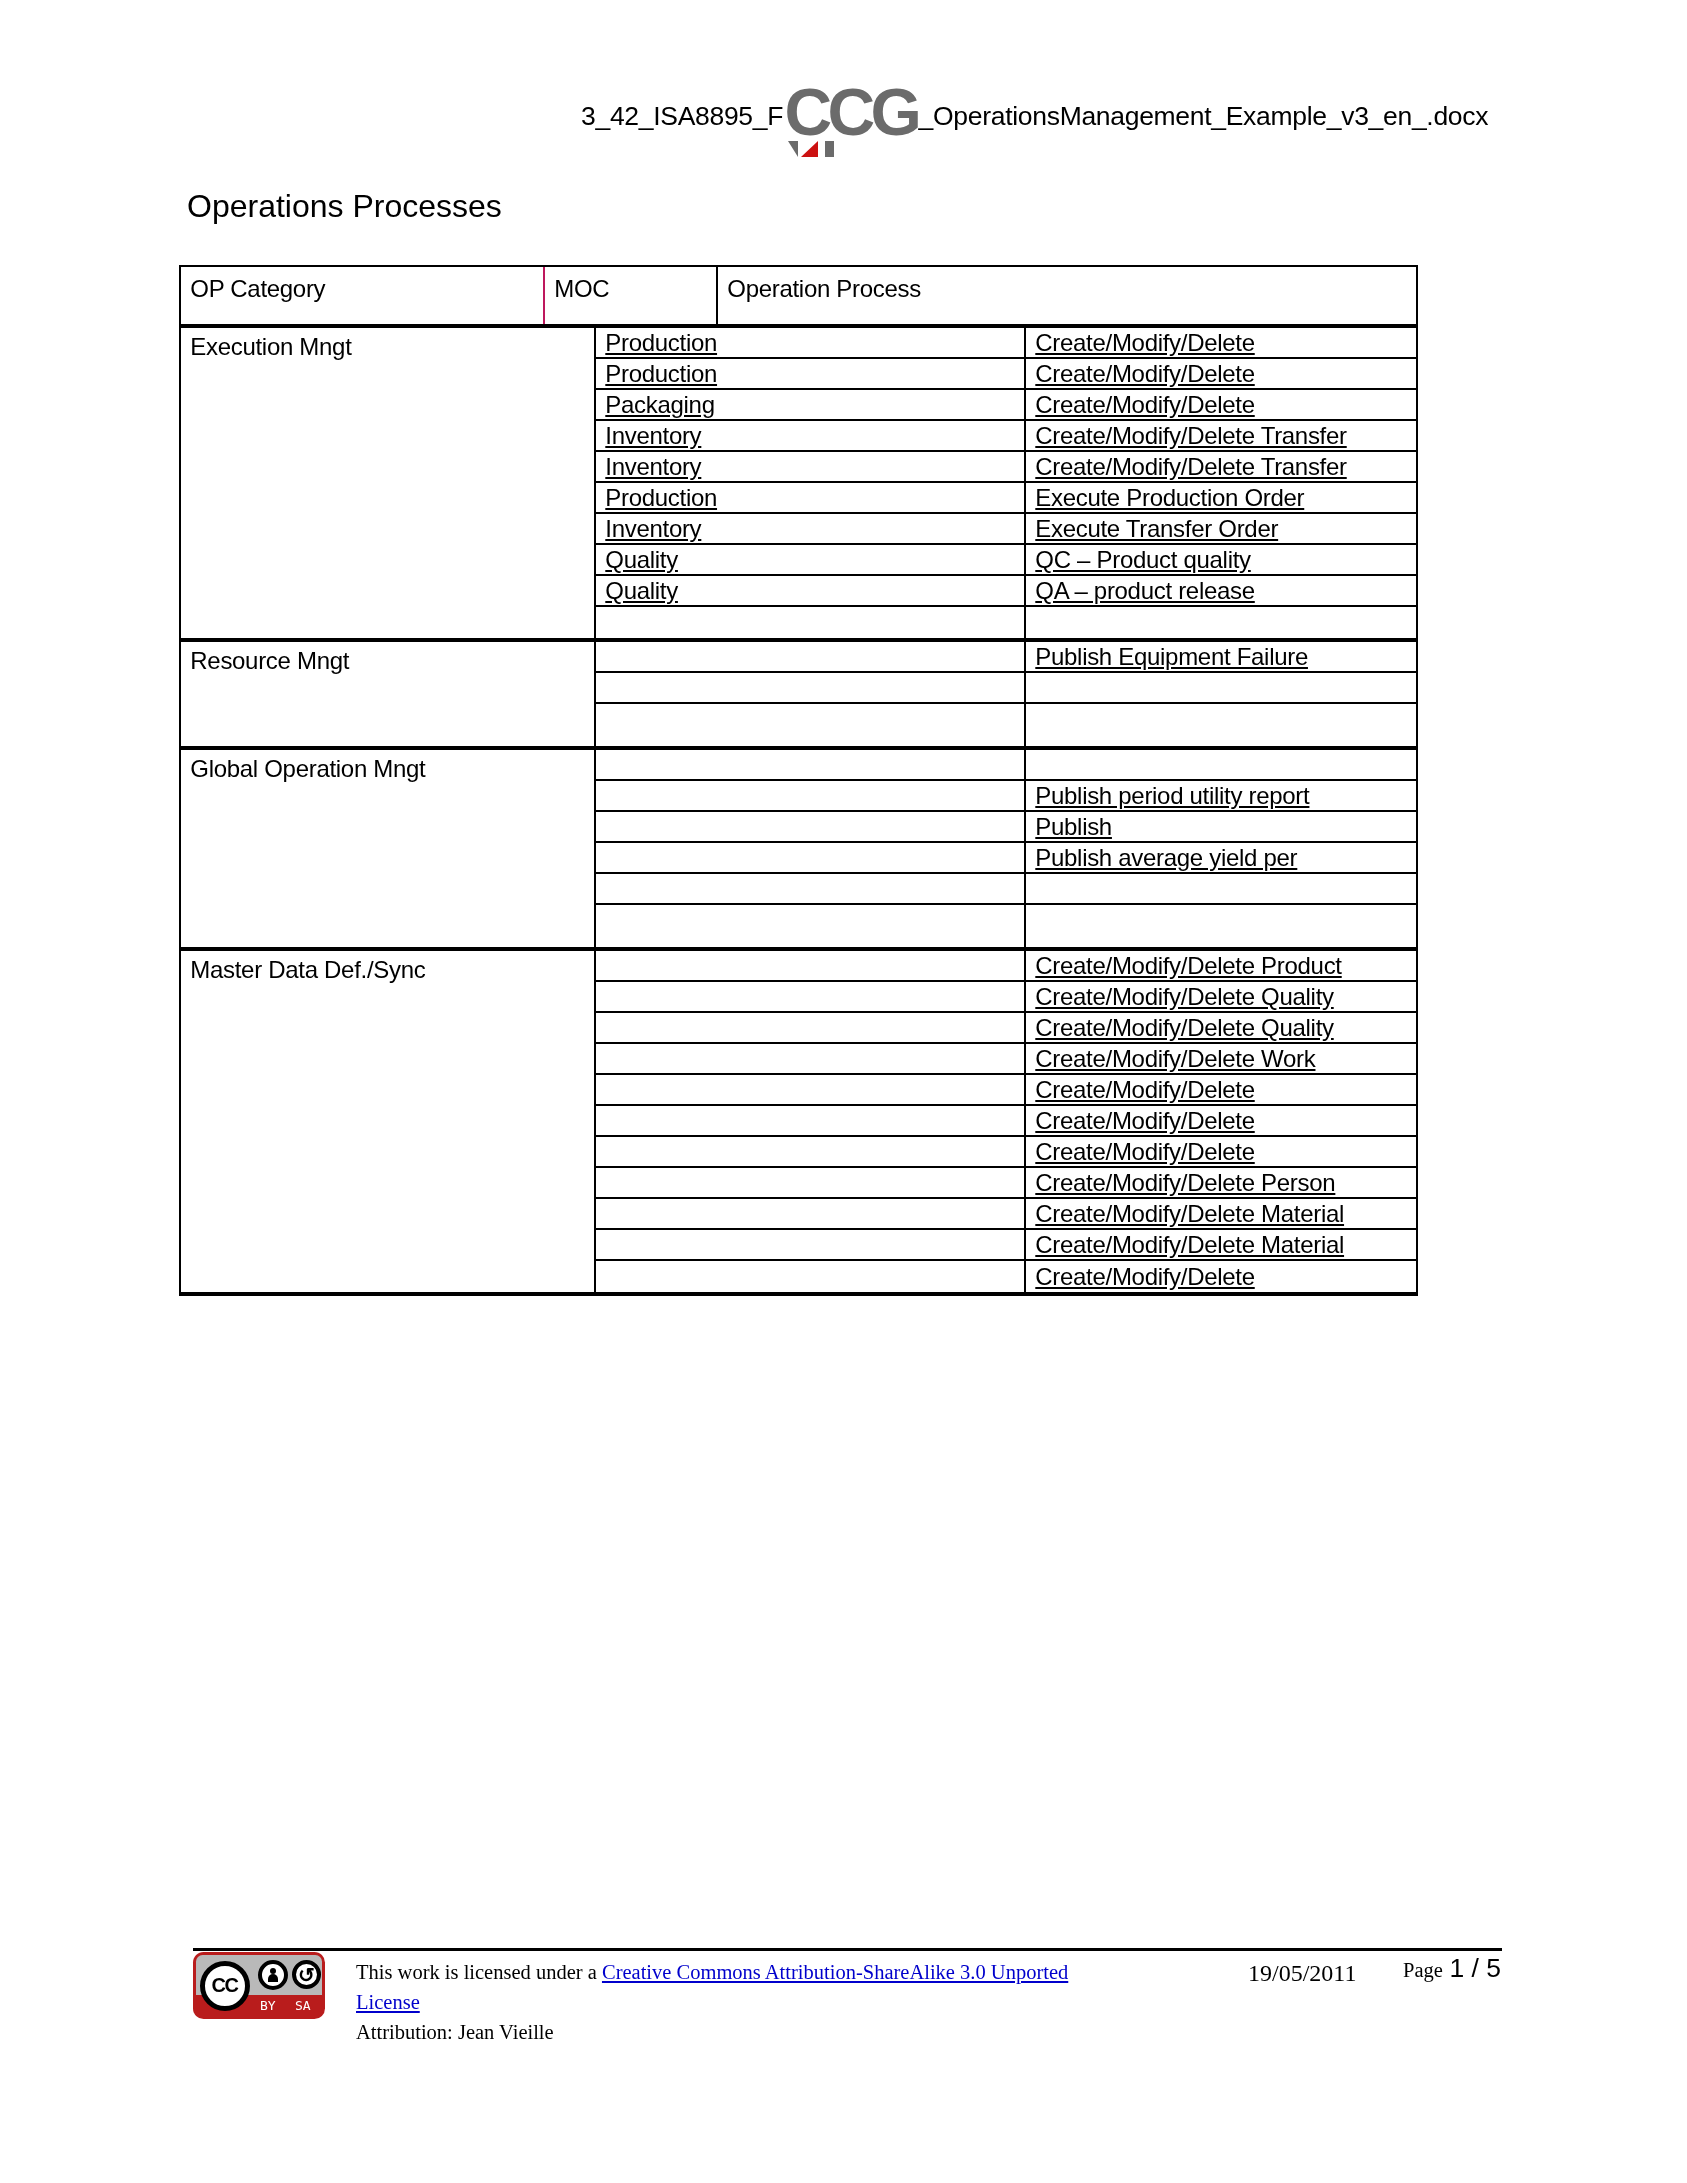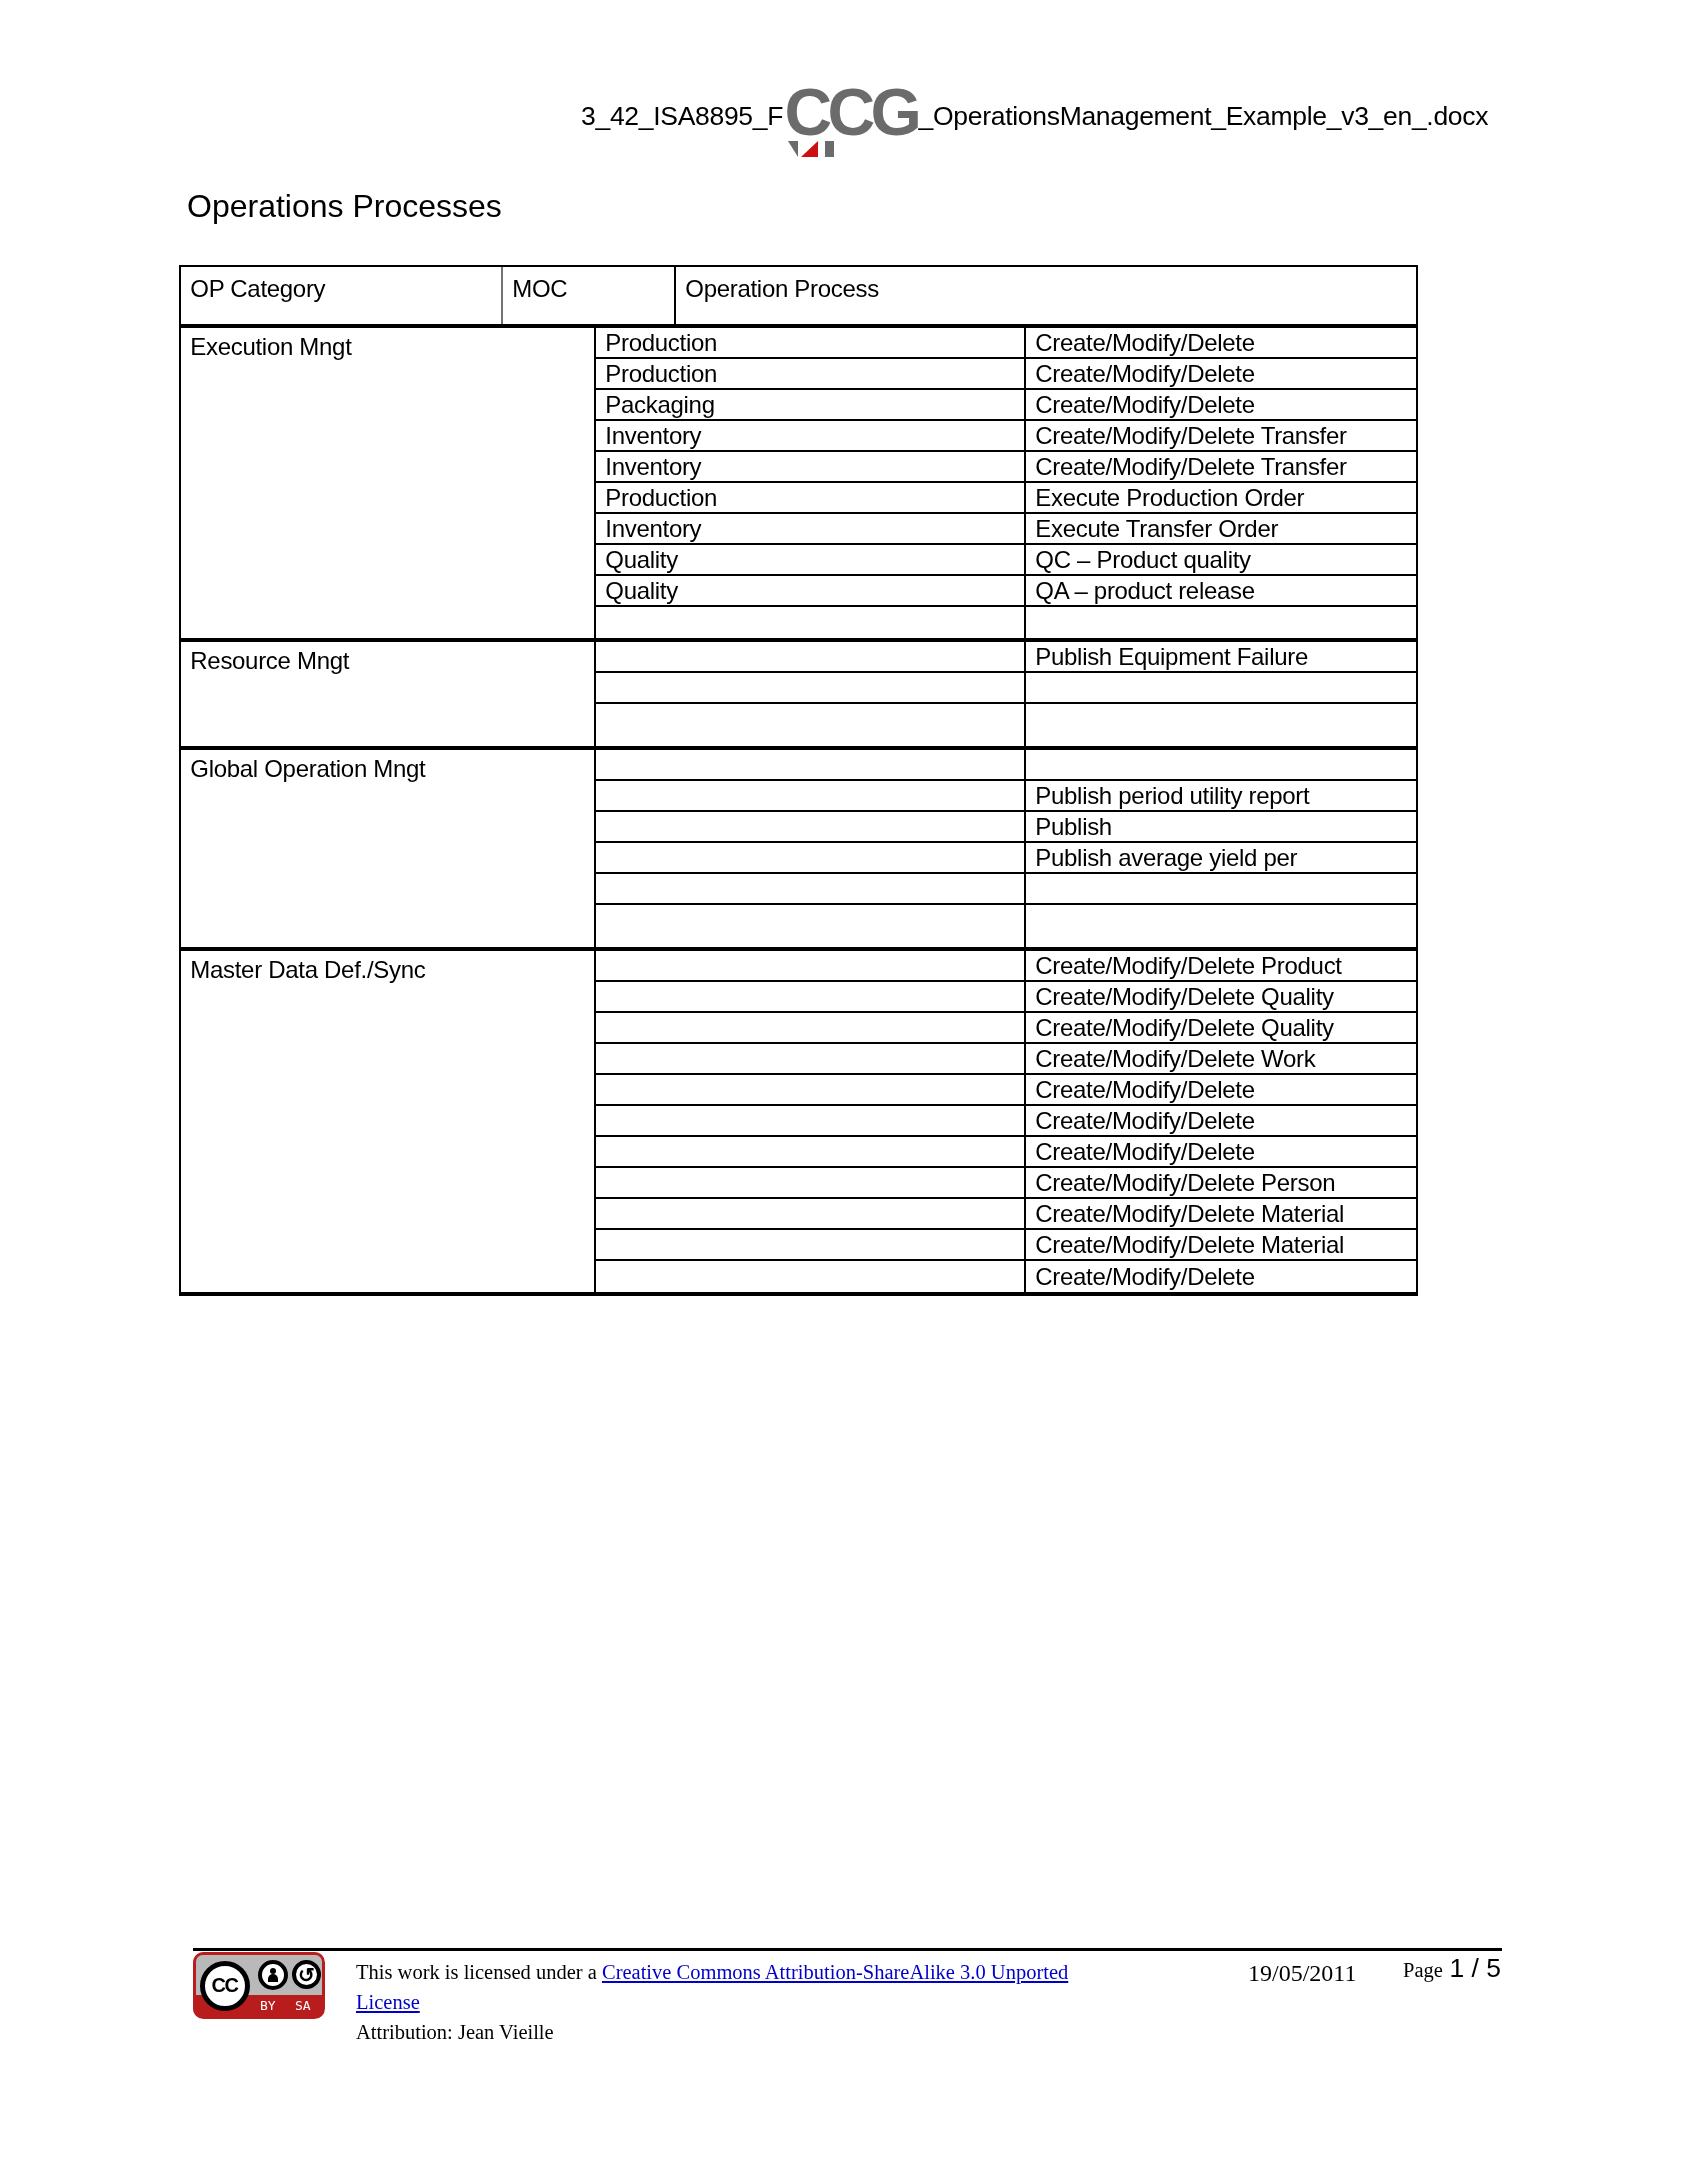--- a/index.html
+++ b/index.html
@@ -42,32 +42,32 @@
   }
 
   
   .op-table {
     position:absolute; left:179px; top:265px; width:1239px;
     border:2px solid #000; border-bottom-width:4px;
     font-size:24px; letter-spacing:-0.3px;
   }
   .thead { display:flex; border-bottom:4.6px solid #000; height:61px; }
   .thead .hcell { padding:8px 9.3px; }
-  .thead .h1 { width:322px; border-right:2px solid #737373; }
+  .thead .h1 { width:364px; border-right:2px solid #be185d; }
   .thead .h2 { width:173px; border-right:2px solid #000; }
   .thead .h3 { flex:1; }
 
   .section { display:flex; border-bottom:4px solid #000;justify-content:center; }
   .section:last-child { border-bottom:none; }
   .cat-cell {
     width:415px; border-right:2px solid #000;
     padding:5.3px 9.3px; flex-shrink:0;
   }
   .rows { flex:1; display:flex; flex-direction:column; }
-  .trow { display:flex; height:31px; border-bottom:2.6px solid #000; }
+  .trow { display:flex; height:31px; border-bottom:2.6px solid #000;text-decoration:underline; }
   .trow:last-child { border-bottom:none; }
   .trow.tall { height:42px; }
   .cell { display:flex; align-items:center; overflow:hidden; white-space:nowrap; }
   .cell.moc { width:430px; border-right:2px solid #000; padding:0 9.3px; }
   .cell.proc { flex:1; padding:0 9.3px; }
 
   
   .footer-rule {
     position:absolute; left:193px; top:1948px;
     width:1309px; height:3.3px; background:#000;

